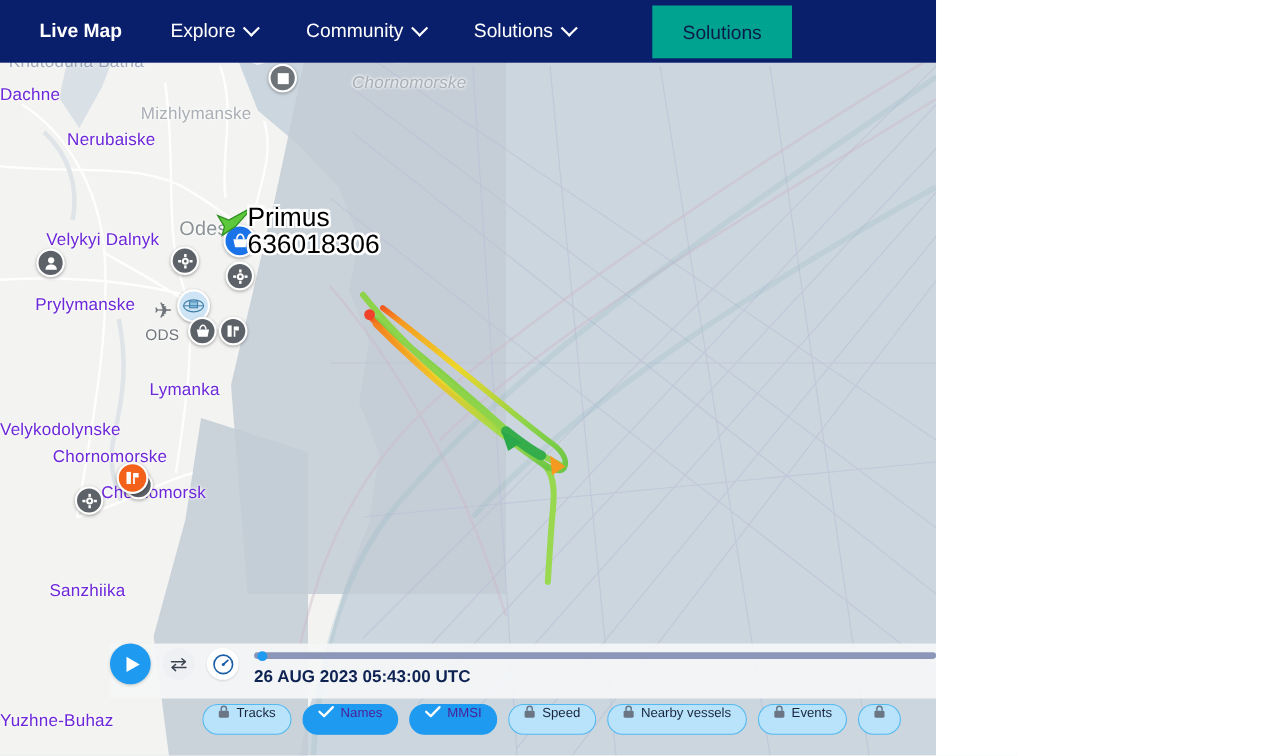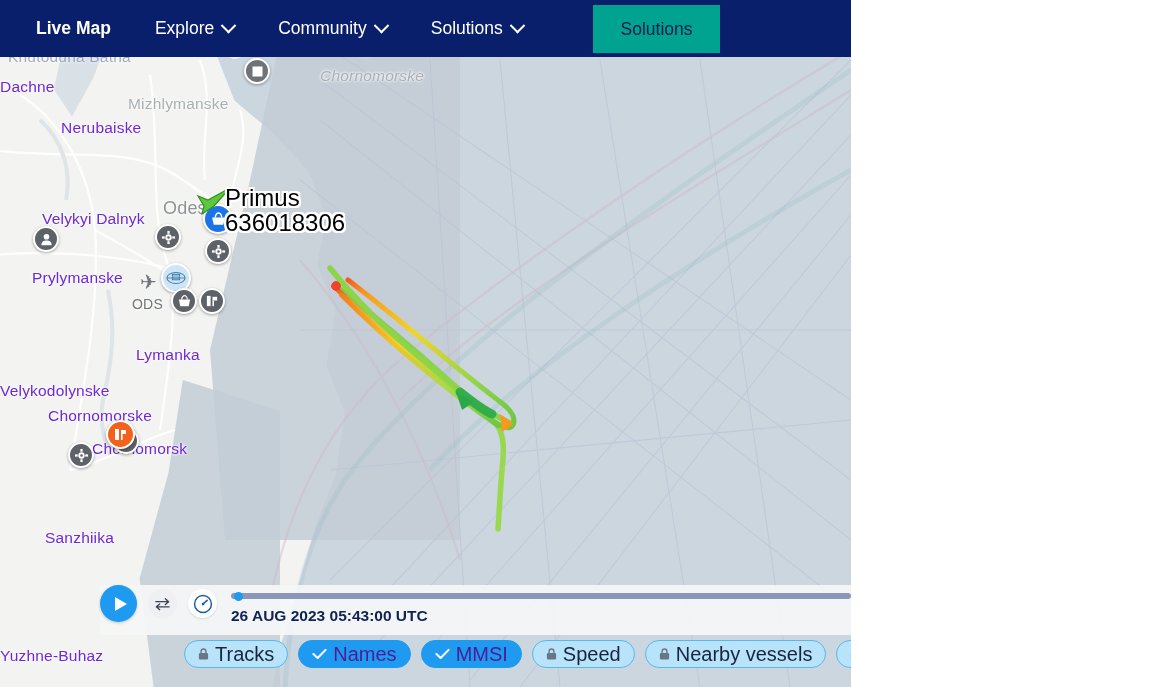--- a/index.html
+++ b/index.html
@@ -220,23 +220,23 @@
     position: absolute; left: 0; top: 637px;
     width: 851px; height: 34px;
     display: flex; align-items: center;
     gap: 10px;
     padding-left: 184px;
     z-index: 45;
   }
   .chip {
     height: 28px;
     border-radius: 14px;
-    display: flex; align-items: center; gap: 6px;
+    display: flex; gap: 6px;
     padding: 0 13px;
-    font-size: 20px;
+    font-size: 12px;
     white-space: nowrap;
     cursor: pointer;
     flex: 0 0 auto;
   }
   .chip.locked {
     background: #b9e2fb;
     border: 1.5px solid #55b9f0;
     color: #17263d;
   }
   .chip.active {

